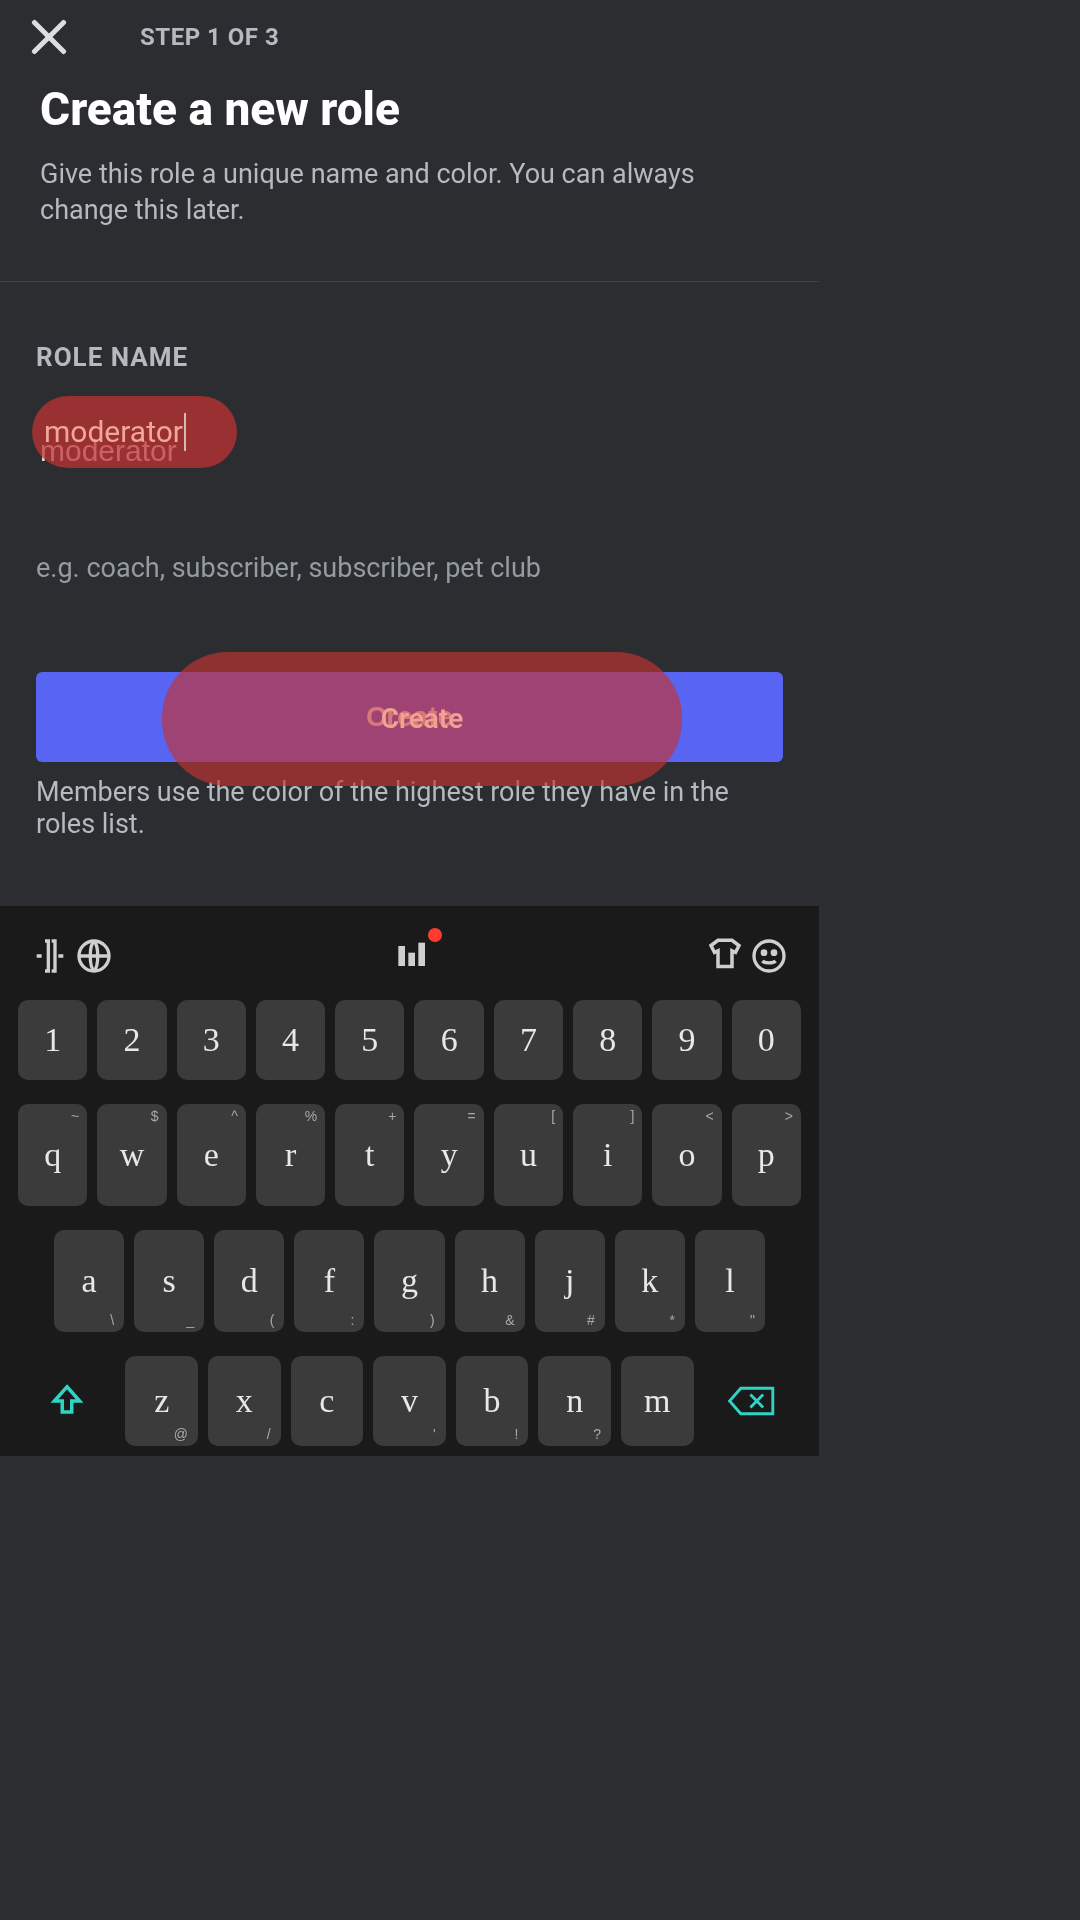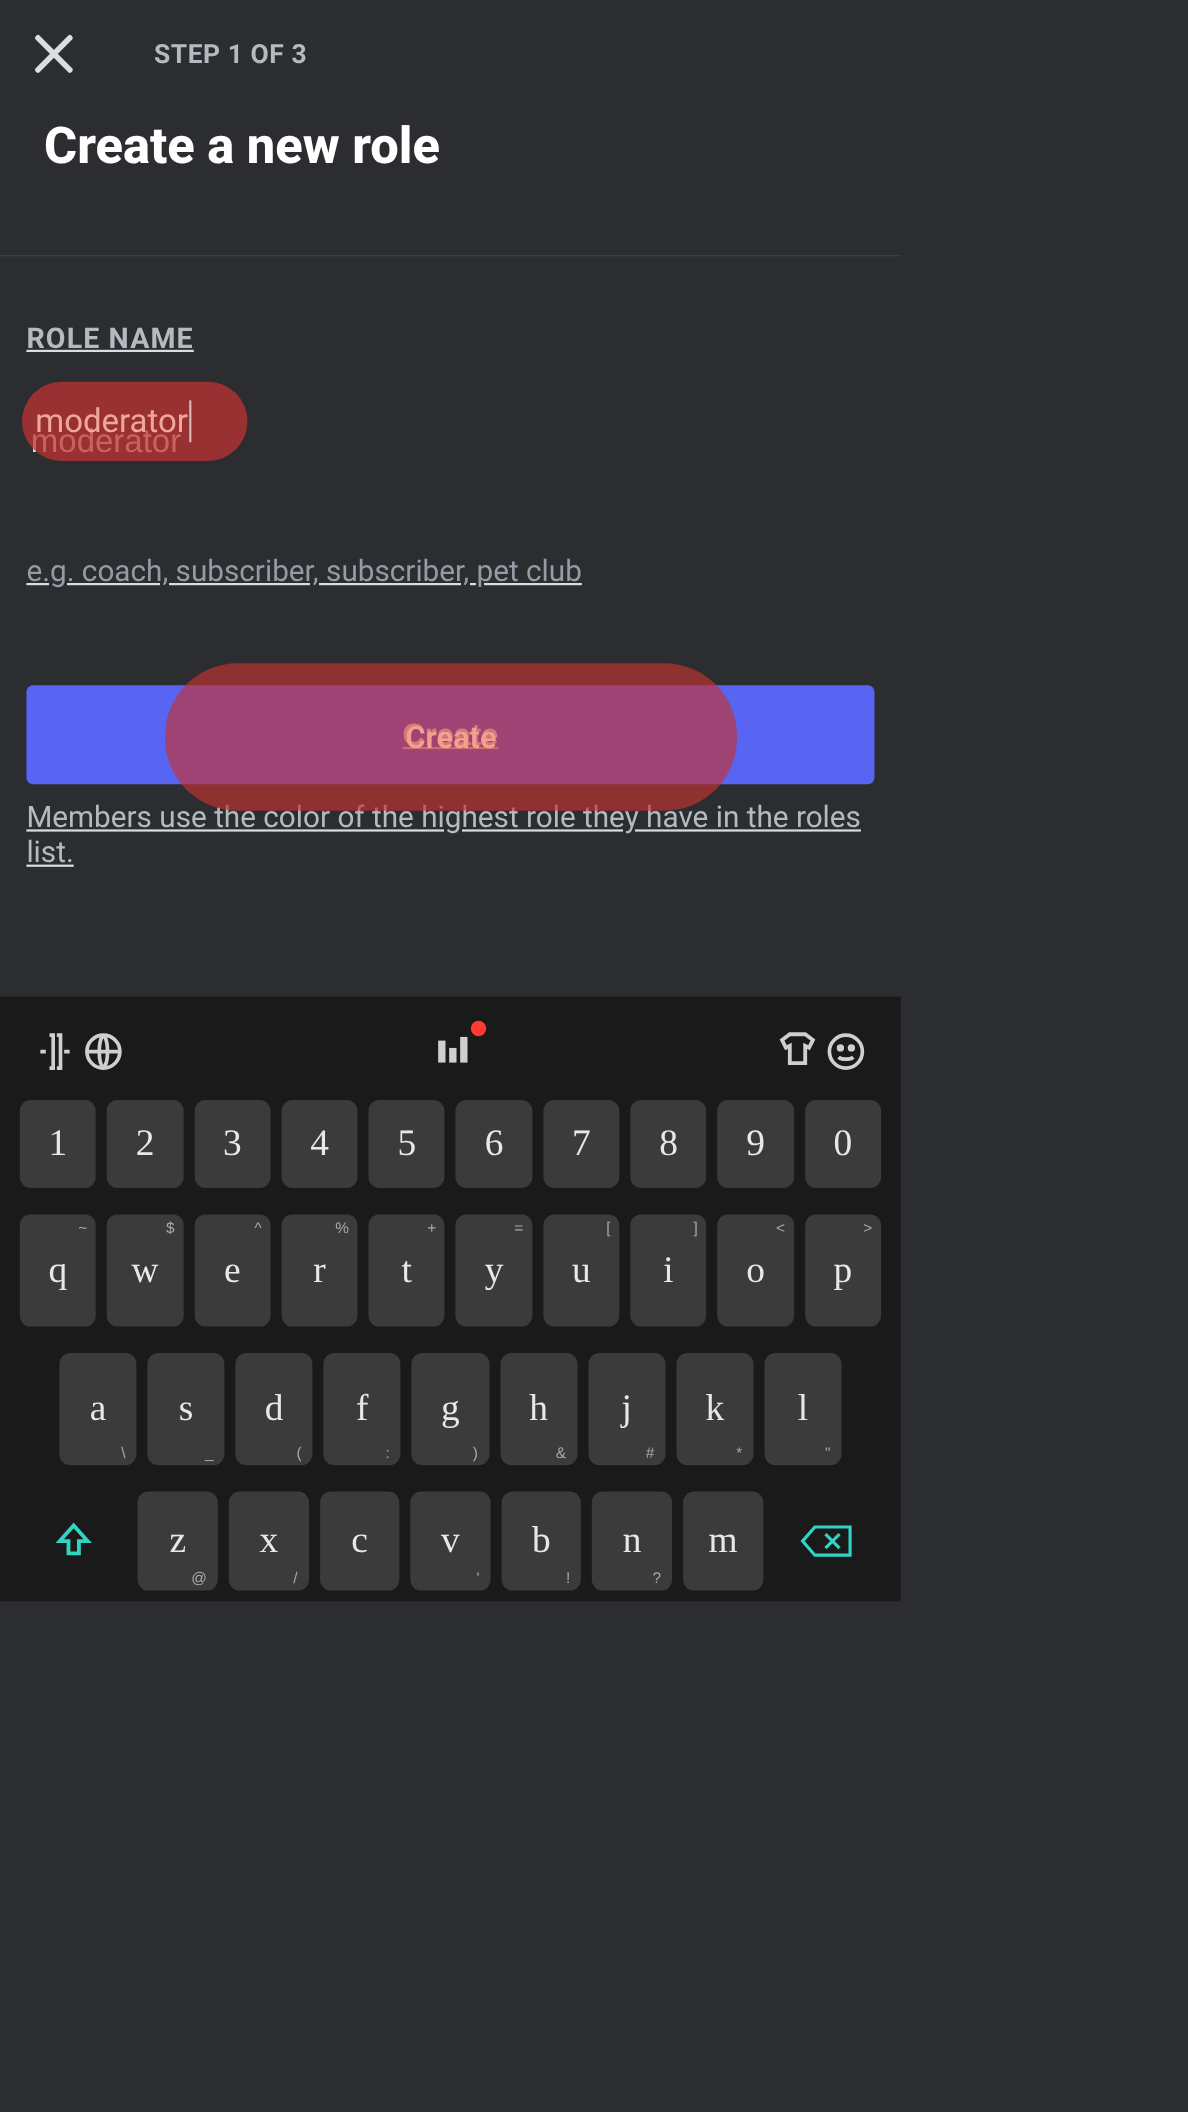--- a/index.html
+++ b/index.html
@@ -8,21 +8,21 @@
     background: #2b2d31;
     font-family: -apple-system, BlinkMacSystemFont, "Segoe UI", Roboto, Helvetica, Arial, sans-serif;
     color: #dbdee1;
     position: relative;
   }
 
   
   .header-bar {
     display: flex;
     align-items: center;
-    padding: 28px 28px;
+    padding: 16px 28px;
     gap: 70px;
   }
   .close-x {
     width: 42px; height: 42px;
     position: relative;
     cursor: pointer;
   }
   .close-x::before, .close-x::after {
     content: "";
     position: absolute;
@@ -51,21 +51,21 @@
   .page-subtitle {
     color: #b5bac1;
     font-size: 27px;
     line-height: 1.35;
   }
   .divider {
     border-bottom: 1px solid #3f4147;
   }
 
   
-  .form-area { padding: 60px 24px 0; text-decoration: underline; }
+  .form-area { padding: 60px 36px 0; }
   .field-label {
     color: #b5bac1;
     font-size: 26px;
     font-weight: 700;
     letter-spacing: 1px;
     margin-bottom: 54px;
   }
 
   .input-wrap {
     position: relative;
@@ -225,20 +225,21 @@
 </head>
 <body>
 
 <div class="header-bar">
   <div class="close-x"></div>
   <div class="step-label">STEP 1 OF 3</div>
 </div>
 
 <div class="title-block">
   <div class="page-title">Create a new role</div>
+  <div class="page-subtitle">Give this role a unique name and color. You can always change this later.</div>
 </div>
 <div class="divider"></div>
 
 <div class="form-area">
   <div class="field-label">ROLE NAME</div>
 
   <div class="input-wrap">
     <div class="input-highlight">
       <span>moderator</span>
         <span class="cursor-bar"></span>

